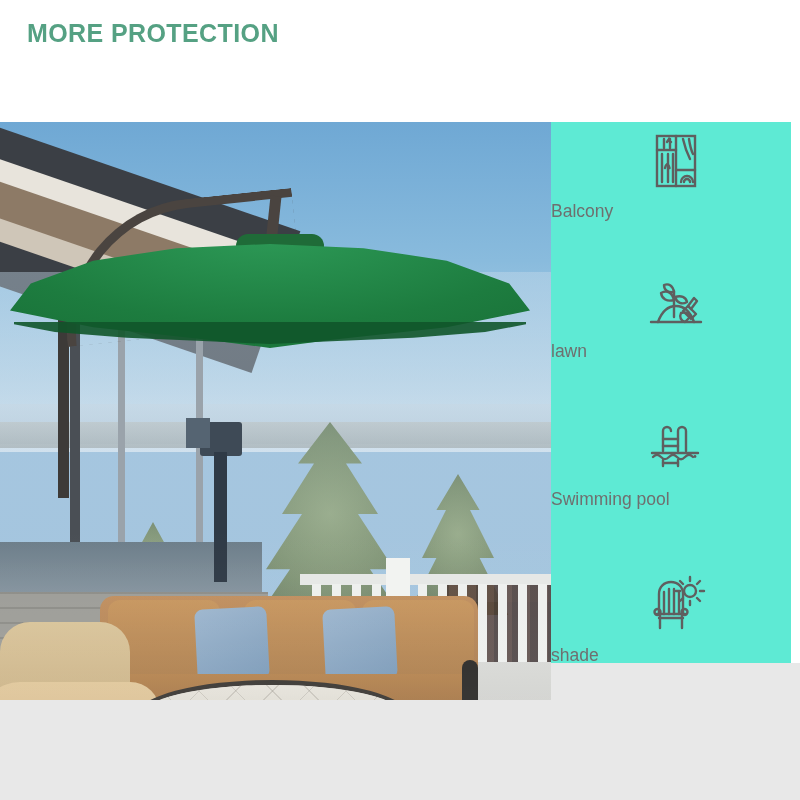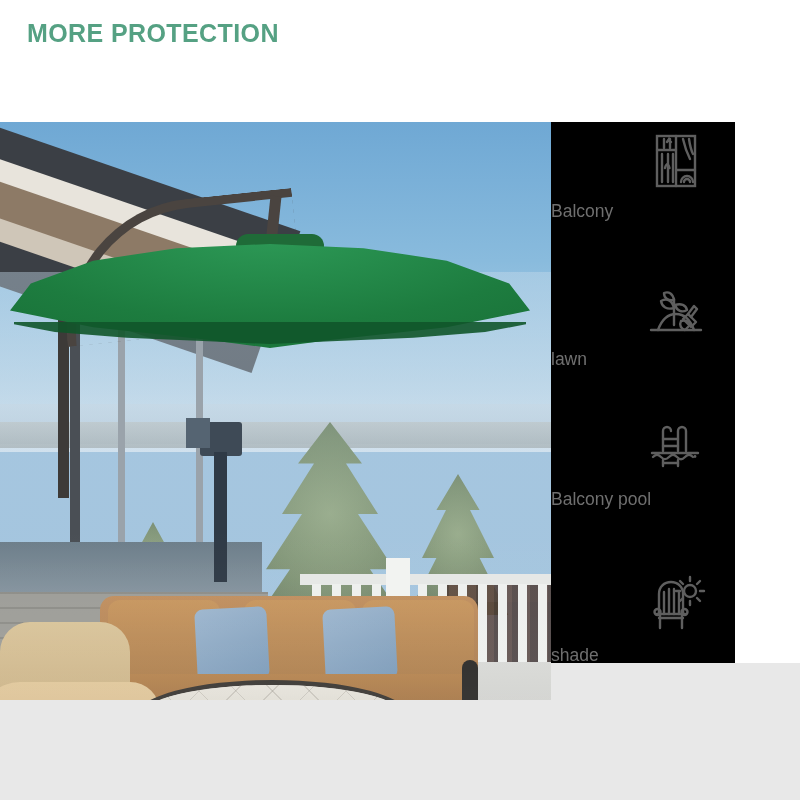--- a/index.html
+++ b/index.html
@@ -9,23 +9,23 @@
   }
   body {
     width: 800px;
     height: 800px;
     font-family: "Liberation Sans", sans-serif;
     overflow: hidden;
     position: relative;
   }
   .page {
     position: relative;
-    width: 735px;
+    width: 791px;
     height: 800px;
-    background: #000000;
+    background: #5eead4;
   }
 
   
   .header {
     position: absolute;
     left: 0; top: 0;
     width: 800px; height: 122px;
     background: #ffffff;
   }
   .headline {
@@ -419,21 +419,21 @@
           <path d="M17 24v28M23 24v28M28 24v28"></path>
           <path d="M20 38c1.5-5 3-5 4.5 0"></path>
           <path d="M38 9c2 9 4 14 7 20M44 9c1 7 2 11 4 15"></path>
           <path d="M36 52a6 6 0 0 1 12 0"></path>
           <path d="M39 52a3 3 0 0 1 6 0"></path>
         </svg>
       </span>
       <span class="flabel">Balcony</span>
     </div>
 
-    <div class="feature" style="top:156px">
+    <div class="feature" style="top:148px">
       <span class="ficon">
         <svg viewBox="0 0 62 62" width="62" height="62" fill="none" stroke="#5f5f5f" stroke-width="2.4" stroke-linecap="round" stroke-linejoin="round">
           <line x1="6" y1="52" x2="56" y2="52"></line>
           <path d="M13 52c4-11 11-16 18-16s14 5 18 16"></path>
           <path d="M29 47V21"></path>
           <path d="M29 30c-7 2-12-1-13-7 6-3 11-1 13 7z"></path>
           <path d="M29 22c-6 1-10-2-10-7 5-2 9 1 10 7z"></path>
           <path d="M30 27c6-2 11 0 12 5-5 3-10 1-12-5z"></path>
           <path d="M38 41l5-5 8 8-5 5z"></path>
           <path d="M43 36l6-8 3 3-6 8z"></path>
@@ -451,21 +451,21 @@
           <line x1="18" y1="21" x2="33" y2="21"></line>
           <line x1="18" y1="28" x2="33" y2="28"></line>
           <path d="M8 39c3-3 5-3 8 0s5 3 8 0 5-3 8 0 5 3 8 0 5-3 8 0"></path>
           <line x1="7" y1="35" x2="53" y2="35"></line>
           <line x1="18" y1="45" x2="33" y2="45"></line>
           <line x1="18" y1="42" x2="18" y2="48"></line>
           <line x1="33" y1="42" x2="33" y2="48"></line>
           <circle cx="50" cy="38.5" r="1.4" fill="#5f5f5f" stroke="none"></circle>
         </svg>
       </span>
-      <span class="flabel">Balcony pool</span>
+      <span class="flabel">Swimming pool</span>
     </div>
 
     <div class="feature" style="top:452px">
       <span class="ficon">
         <svg viewBox="0 0 62 62" width="62" height="62" fill="none" stroke="#5f5f5f" stroke-width="2.4" stroke-linecap="round" stroke-linejoin="round">
           <circle cx="45" cy="17" r="6"></circle>
           <path d="M45 7v-4M45 31v-4M55 17h4M31 17h4M52 10l3-3M38 24l-3 3M52 24l3 3M38 10l-3-3"></path>
           <path d="M14 40V20c0-7 5-12 12-12s12 5 12 12v20"></path>
           <path d="M19 40V18M24 40V15M29 40V15M34 40V18"></path>
           <path d="M12 40h28"></path>

